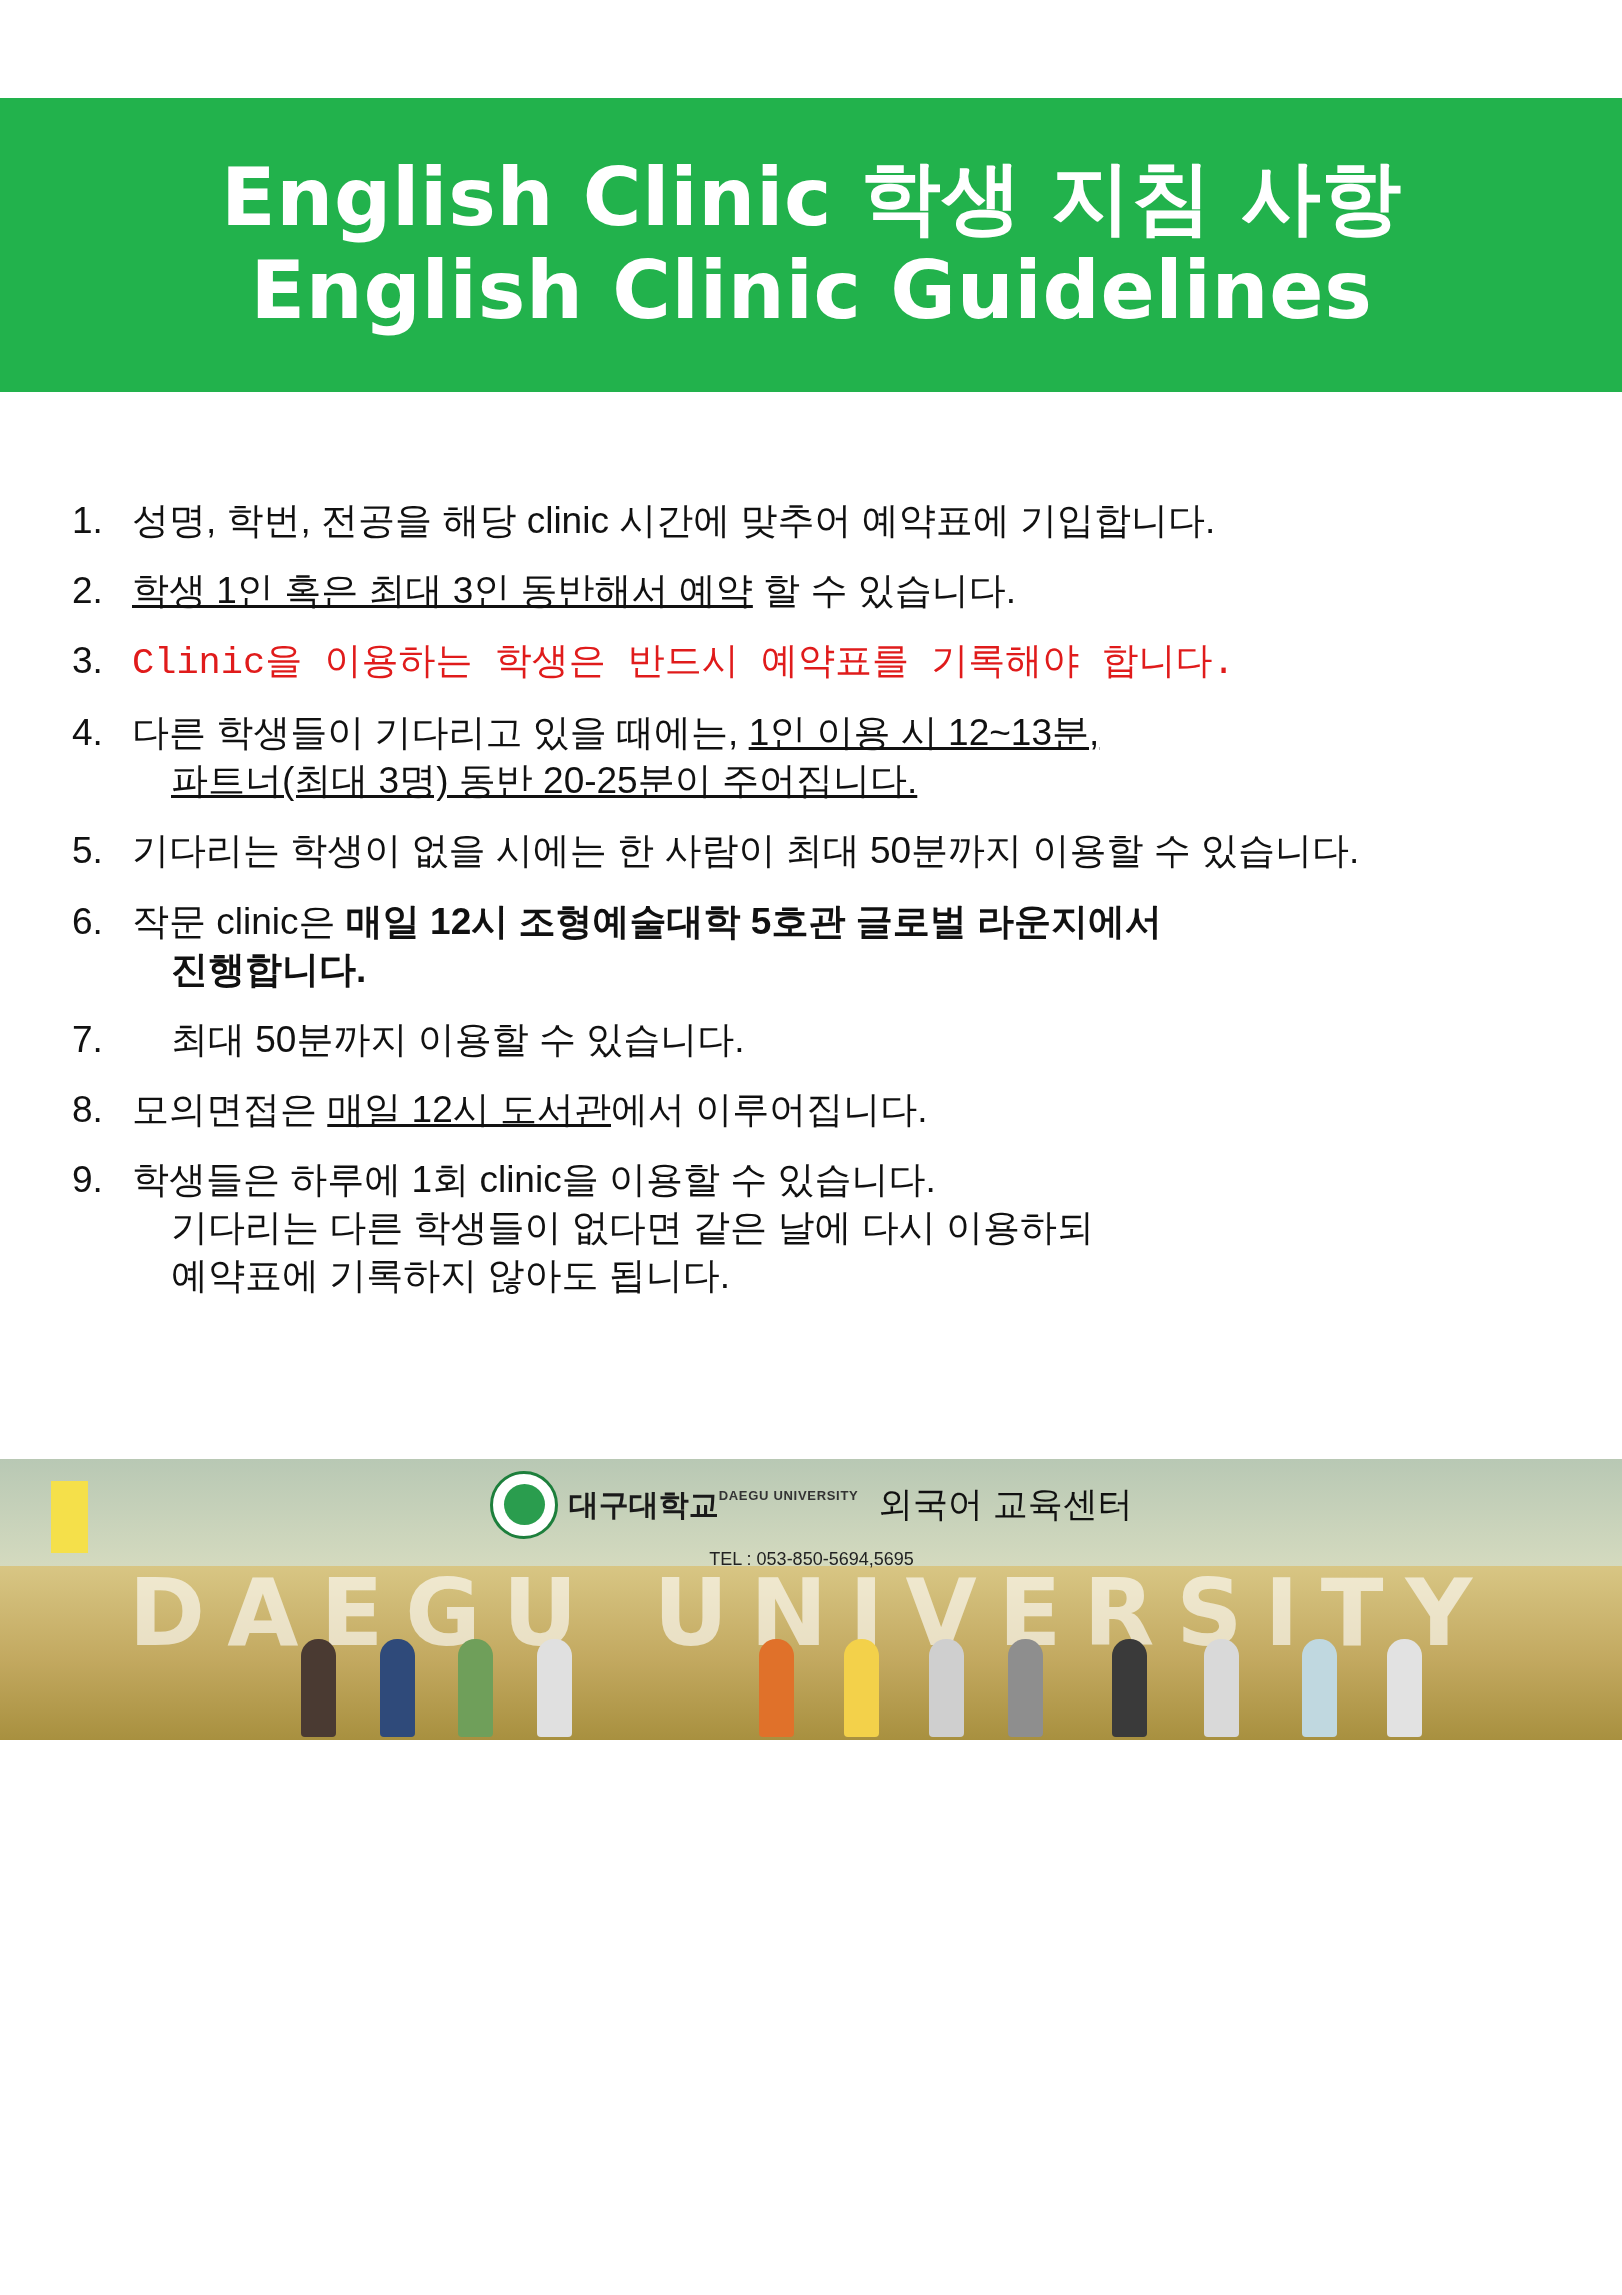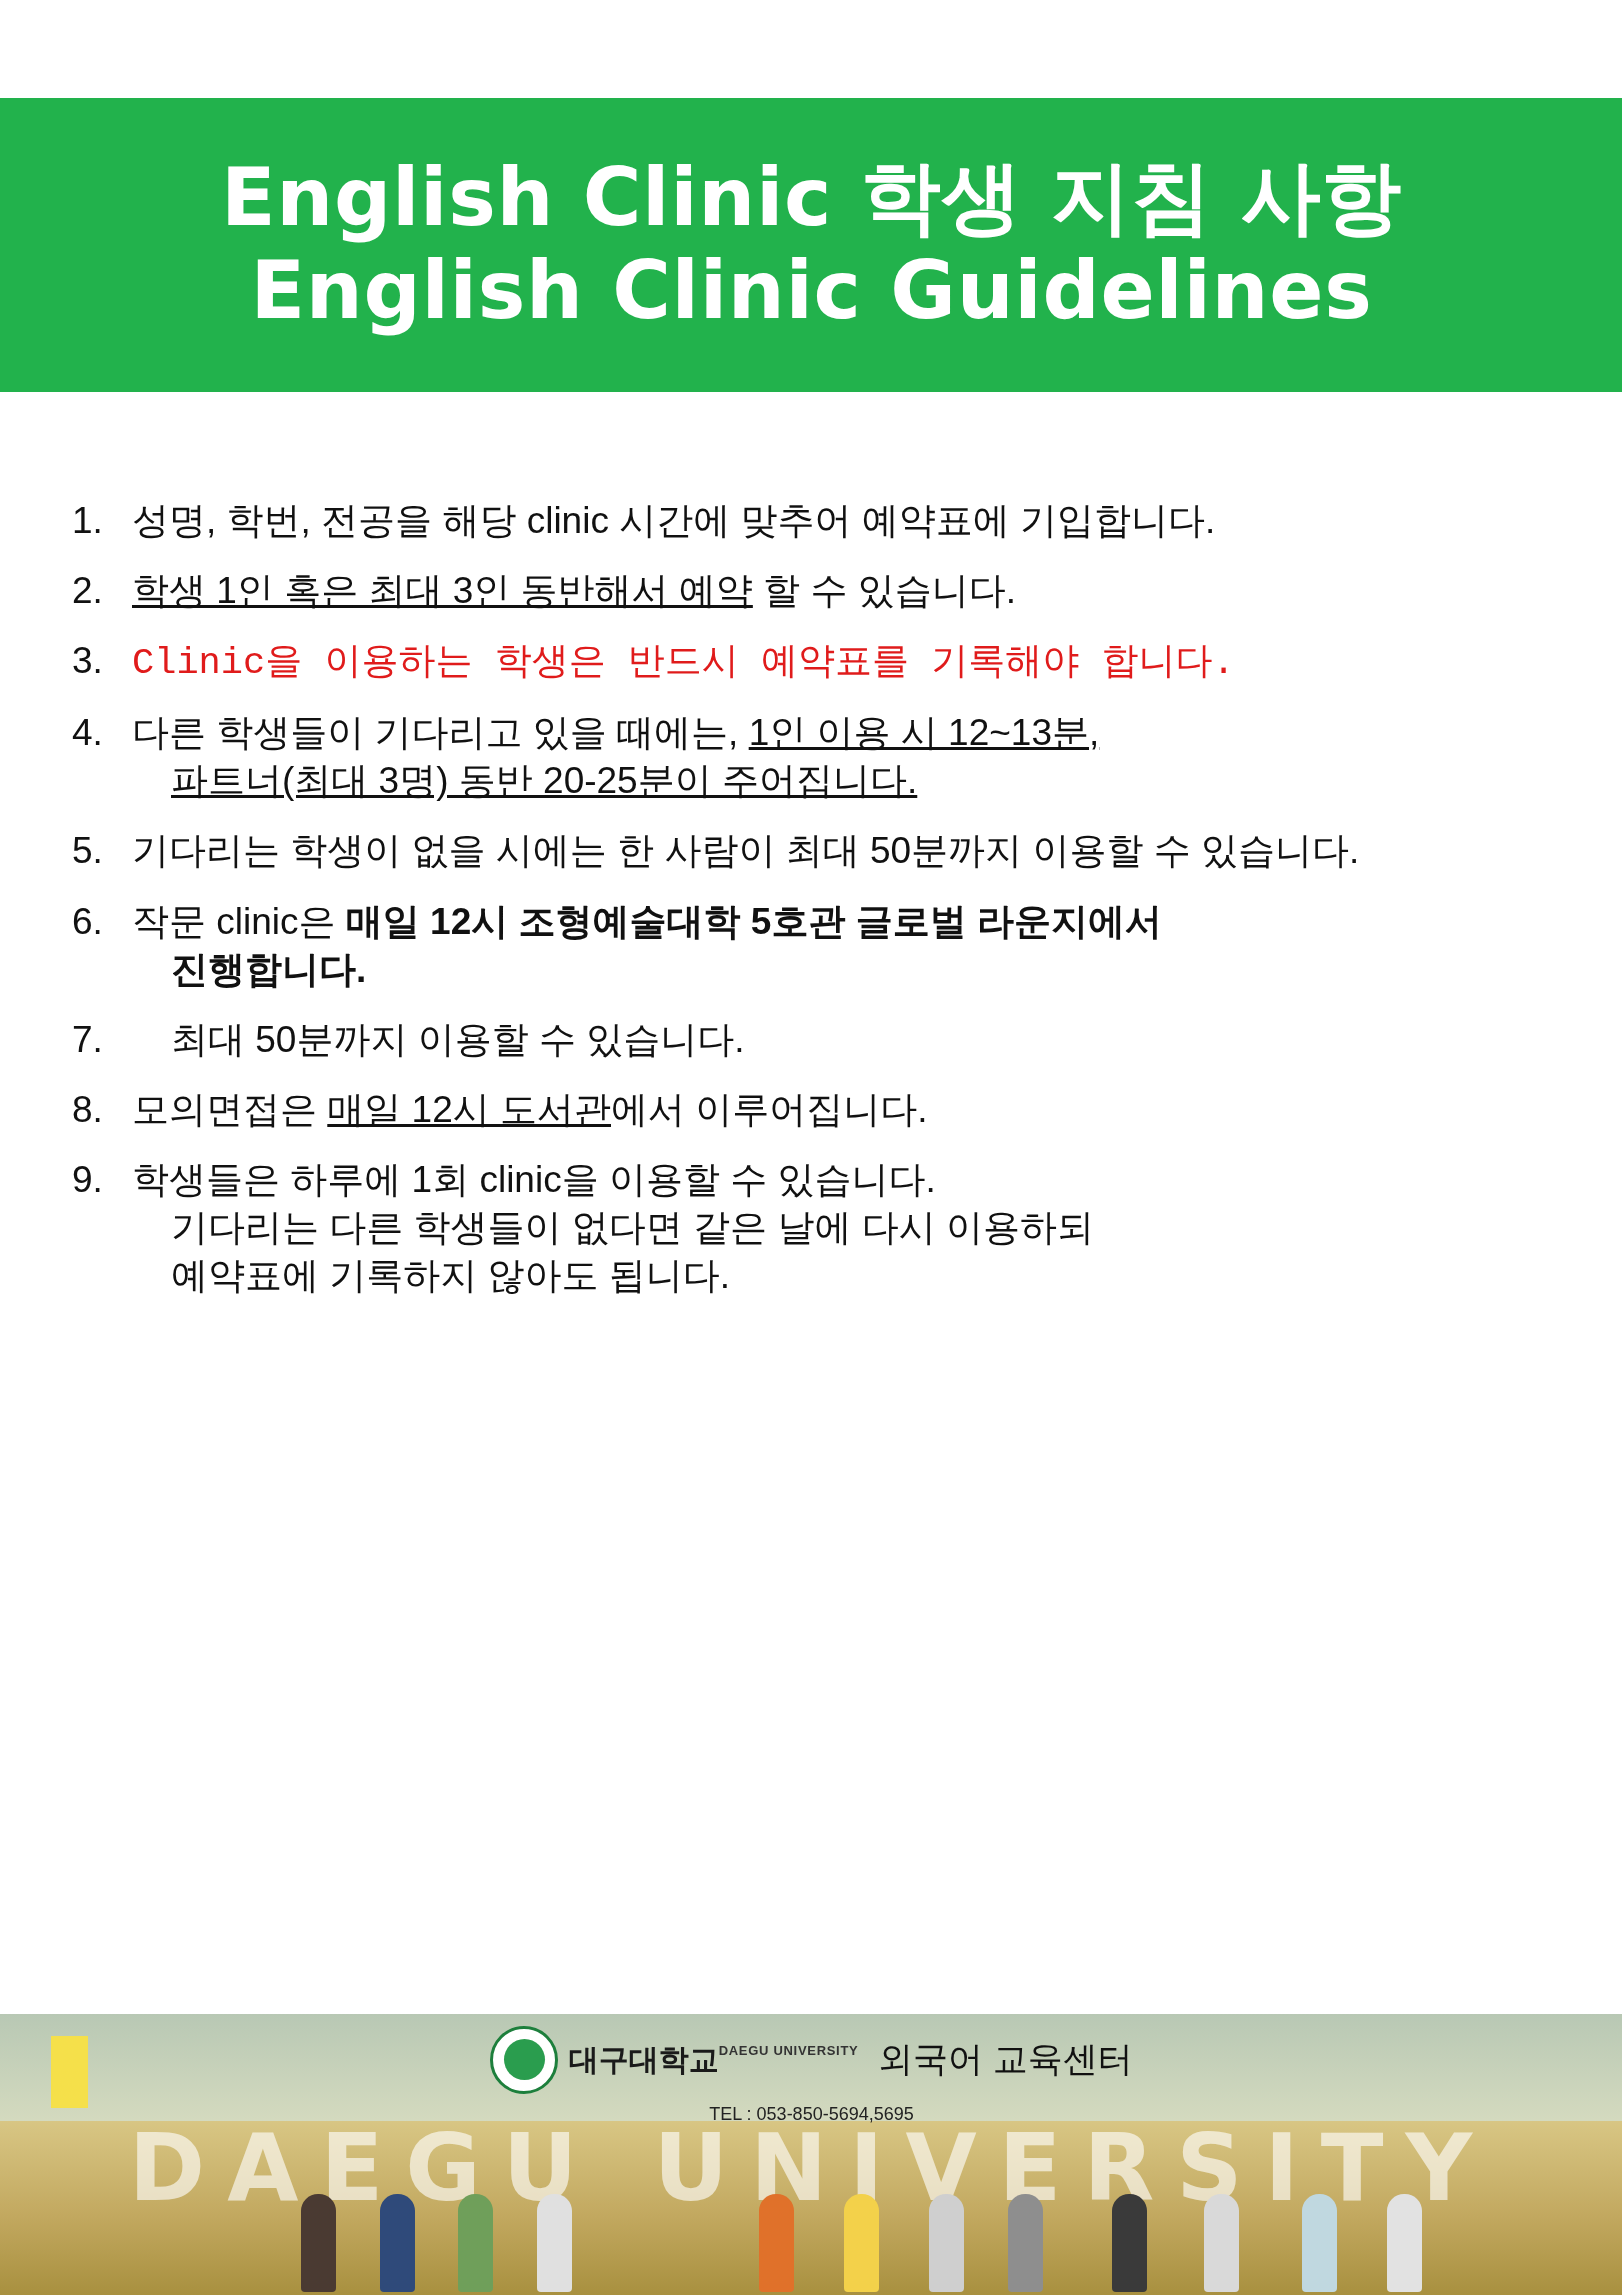--- a/index.html
+++ b/index.html
@@ -11,21 +11,21 @@
     height: 2295px;
     background: #ffffff;
     font-family: "Liberation Sans", sans-serif;
     overflow: hidden;
     position: relative;
   }
 
   .page {
     position: relative;
     width: 1623px;
-    height: 2295px;
+    height: 1740px;
     box-sizing: border-box;
     padding: 4px;
   }
 
   
   .banner {
     position: absolute;
     left: 0;
     top: 98px;
     width: 1623px;

